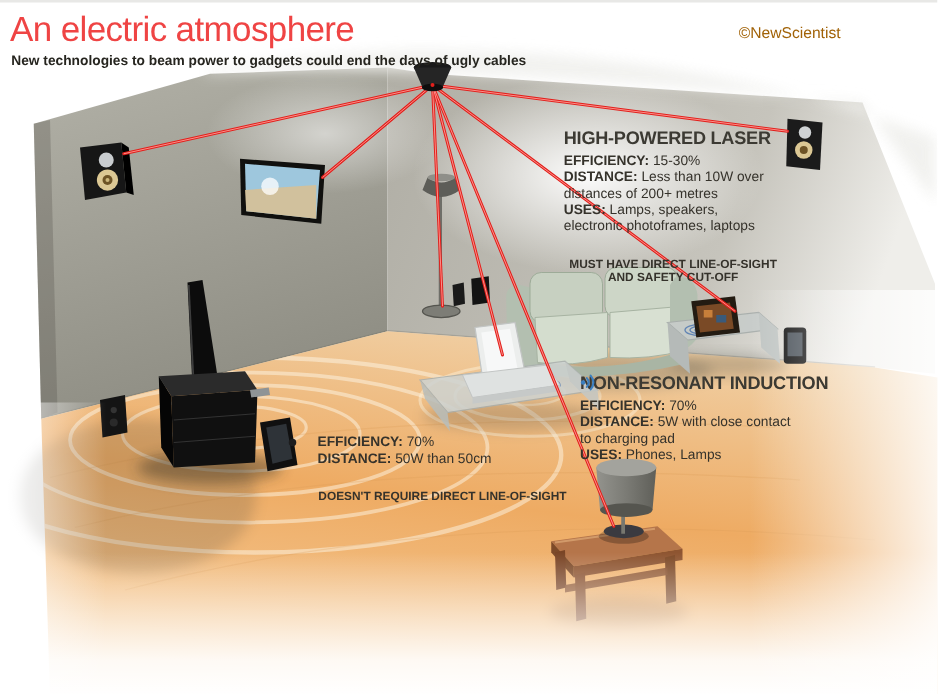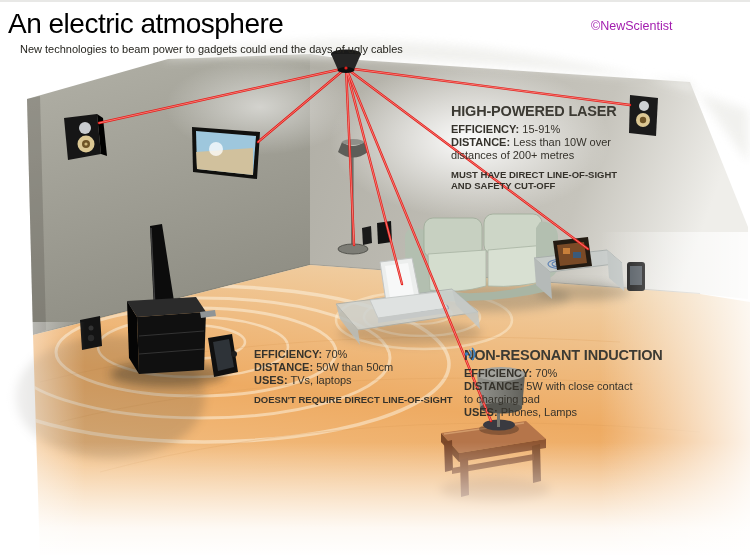--- a/index.html
+++ b/index.html
@@ -1,32 +1,32 @@
 <!DOCTYPE html>
 <html style="--laser-red: #e2201c; --induction-blue: #3b7fc0; --resonant-icon: #efe6d0; --heading: #3c3a33; --body-text: #35322b; --floor-tan: #edb277; --wall-gray: #a5a49a; --sofa-green: #c9d2c3; --credit-gray: #a9a9a9;"><head>
 <meta charset="utf-8">
 <style>
   html,body{margin:0;padding:0;background:#fff;}
   .page{position:relative;width:750px;height:555px;background:#fff;overflow:hidden;
         font-family:"Liberation Sans",sans-serif;border-top:2px solid #e8e8e6;}
   .hdr{position:absolute;left:8px;top:6px;z-index:30;}
-  .hdr h1{margin:0;font-size:28px;font-weight:400;letter-spacing:-0.5px;color:#000000;}
-  .hdr p{margin:3px 0 0 12px;font-size:11px;font-weight:400;color:#26251f;}
-  .credit{position:absolute;left:591px;top:17px;font-size:12.5px;color:#a21caf;z-index:30;}
+  .hdr h1{margin:0;font-size:28px;font-weight:400;letter-spacing:-0.5px;color:#ef4444;}
+  .hdr p{margin:3px 0 0 1px;font-size:11px;font-weight:700;color:#26251f;}
+  .credit{position:absolute;left:591px;top:17px;font-size:12.5px;color:#a16207;z-index:30;}
   .scene{position:absolute;left:0;top:0;width:750px;height:555px;}
   svg{position:absolute;left:0;top:0;}
   .ann{position:absolute;z-index:25;color:var(--body-text,#35322b);}
   .ann-title{display:flex;align-items:center;gap:13px;font-size:14.5px;font-weight:700;
              letter-spacing:-0.2px;color:var(--heading,#3c3a33);white-space:nowrap;}
   .red-dash{display:inline-block;width:16px;height:4px;background:var(--laser-red,#e2201c);
             border-radius:2px;margin-left:3px;}
   .ann-body{margin-top:4px;font-size:11px;line-height:13px;}
   .ann-body b{font-weight:700;}
   .ann-body .val{white-space:pre-line;}
-  .ann-note{margin-top:7px;font-size:9.5px;font-weight:700;line-height:11px;white-space:pre-line;}
+  .ann-note{margin-top:18px;font-size:9.5px;font-weight:700;line-height:11px;white-space:pre-line;text-align:center;}
   .wifi{flex:0 0 auto;}
 </style>
 </head>
 <body>
 
 <div class="page">
 
   <div class="hdr">
     <h1>An electric atmosphere</h1>
     <p>New technologies to beam power to gadgets could end the days of ugly cables</p>
@@ -269,38 +269,39 @@
         <circle cx="346" cy="66" r="1.6" fill="var(--laser-red,#e2201c)"></circle>
       </g>
     </svg>
 
     <div class="ann" style="left:451px;top:101px;width:175px;">
       <div class="ann-title">
         <span>HIGH-POWERED LASER</span>
         <span class="red-dash"></span>
       </div>
       <div class="ann-body">
-        <div><b>EFFICIENCY:</b> <span class="val">15-91%</span></div>
+        <div><b>EFFICIENCY:</b> <span class="val">15-30%</span></div>
         <div><b>DISTANCE:</b> <span class="val">Less than 10W over
 distances of 200+ metres</span></div>
+        <div><b>USES:</b> <span class="val">Lamps, speakers,
+electronic photoframes, laptops</span></div>
       </div>
       <div class="ann-note">MUST HAVE DIRECT LINE-OF-SIGHT
 AND SAFETY CUT-OFF</div>
     </div>
 
     <div class="ann" style="left:254px;top:342px;width:200px;">
       <div class="ann-body">
         <div><b>EFFICIENCY:</b> <span class="val">70%</span></div>
         <div><b>DISTANCE:</b> <span class="val">50W than 50cm</span></div>
-        <div><b>USES:</b> <span class="val">TVs, laptops</span></div>
       </div>
       <div class="ann-note">DOESN'T REQUIRE DIRECT LINE-OF-SIGHT</div>
     </div>
 
-    <div class="ann" style="left:464px;top:297px;width:205px;margin-top:48px;">
+    <div class="ann" style="left:464px;top:297px;width:205px;">
       <div class="ann-title">
         <span>NON-RESONANT INDUCTION</span>
         <svg class="wifi" width="16" height="14" viewBox="0 0 16 14">
           <circle cx="2.5" cy="7" r="1.8" fill="var(--induction-blue,#3b7fc0)"></circle>
           <path d="M5.5,3.5 A5,5 0 0 1 5.5,10.5 M8.5,1.5 A8,8 0 0 1 8.5,12.5" fill="none" stroke="var(--induction-blue,#3b7fc0)" stroke-width="1.7" stroke-linecap="round"></path>
         </svg>
       </div>
       <div class="ann-body">
         <div><b>EFFICIENCY:</b> <span class="val">70%</span></div>
         <div><b>DISTANCE:</b> <span class="val">5W with close contact

